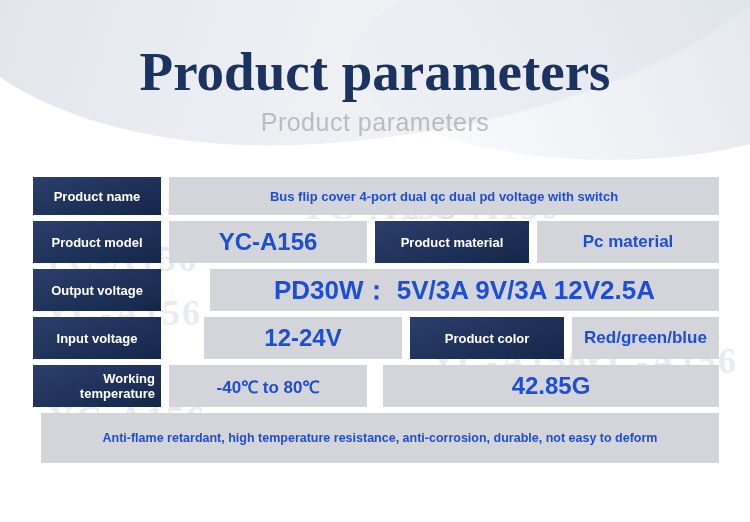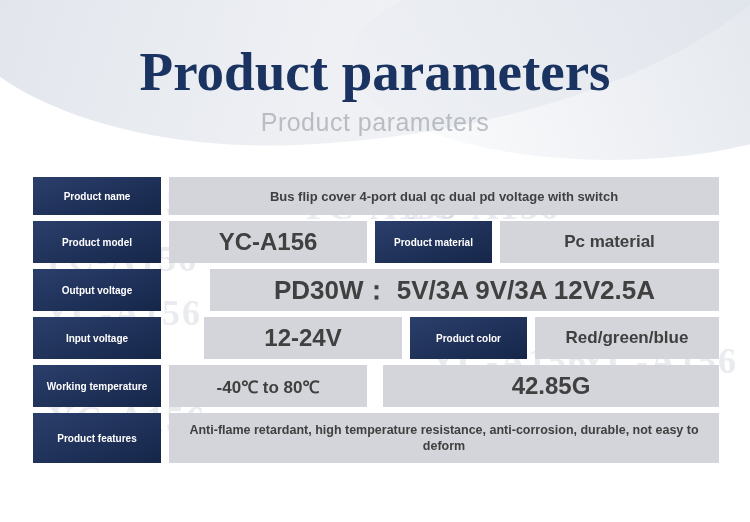--- a/index.html
+++ b/index.html
@@ -79,54 +79,54 @@
   }
   .row {
     display: flex;
     align-items: stretch;
     margin-bottom: 6px;
     position: relative;
   }
   .lbl {
     background: linear-gradient(160deg, #2b3f6b 0%, #16264a 100%);
     color: #ffffff;
-    font-size: 10px;
+    font-size: 13px;
     font-weight: bold;
     display: flex;
     align-items: center;
     justify-content: center;
     text-align: right;
     padding: 0 6px;
     line-height: 15px;
     box-sizing: border-box;
     flex: 0 0 auto;
   }
   .val {
     background: #d3d5da;
-    color: #404040;
+    color: #1d4ed8;
     display: flex;
     align-items: center;
     box-sizing: border-box;
     flex: 1 1 auto;
     padding: 0 0;
     position: relative;
     z-index: 1;
   }
   .val.center {
     justify-content: center;
     text-align: center;
   }
   .gap { flex: 0 0 8px; }
 
   .h-name { height: 38px; }
   .h-std  { height: 42px; border-radius: 15px; }
   .h-feat { height: 50px; }
 
   .w-lbl-a { width: 128px; }
-  .w-lbl-b { width: 117px; }
+  .w-lbl-b { width: 154px; }
 
   .f-small  { font-size: 13px; font-weight: bold; }
   .f-mid    { font-size: 17px; font-weight: bold; }
   .f-big    { font-size: 24px; font-weight: bold; }
   .f-huge   { font-size: 26px; font-weight: bold; margin-left: 41px; }
   .f-feat   { font-size: 12.5px; font-weight: bold; line-height: 16px; }
 
   
   .wm {
     position: absolute;
@@ -206,19 +206,18 @@
     <div class="row h-std">
       <div class="lbl w-lbl-a">Working temperature</div>
       <div class="gap"></div>
       <div class="val center f-mid" style="flex:0 0 198px;">-40℃ to 80℃</div>
       <div class="gap"></div>
       <div class="gap"></div>
       <div class="val center f-big">42.85G</div>
     </div>
 
     <div class="row h-feat">
-      <div class="lbl w-lbl-a">Product features</div>
       <div class="gap"></div>
       <div class="val center f-feat">Anti-flame retardant, high temperature resistance, anti-corrosion, durable, not easy to deform</div>
     </div>
 
   </div>
 </div>
 
 </body></html>

